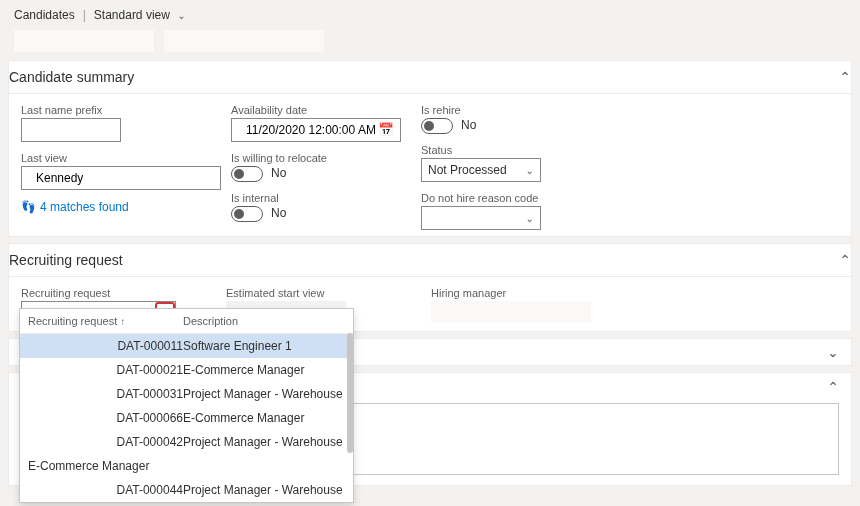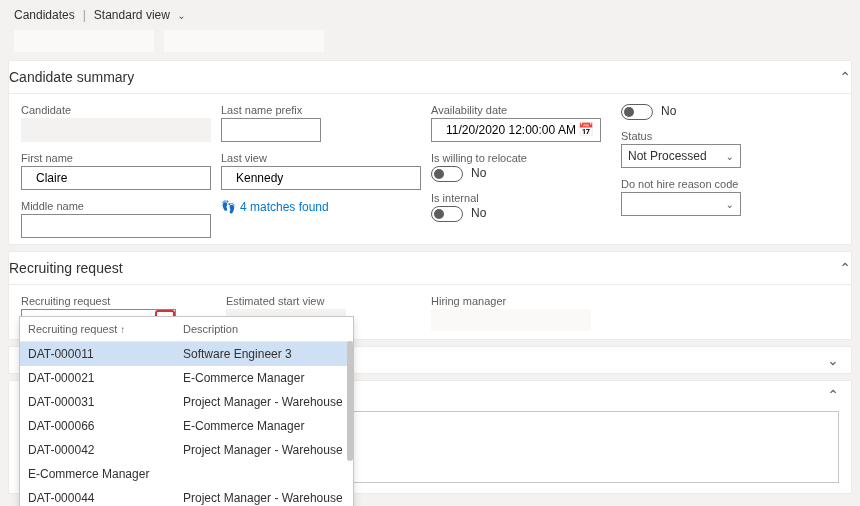--- a/index.html
+++ b/index.html
@@ -36,21 +36,21 @@
 .matches .icon { font-size: 12px; }
 .chev-up { font-size: 14px; color: #605e5c; }
 .lookup-wrap { position: relative; width: 155px; }
 .lookup-input { width: 100%; height: 24px; border: 1px solid #8a8886; padding: 0 22px 0 6px; font-size: 12px; background: #fff; }
 .lookup-btn { position: absolute; right: 1px; top: 1px; width: 20px; height: 22px; display: flex; align-items: center; justify-content: center; border: 2px solid #d13438; border-radius: 3px; background: #fff; font-size: 10px; color: #605e5c; }
 .dropdown { position: absolute; left: 10px; top: 64px; width: 335px; background: #fff; border: 1px solid #c8c6c4; box-shadow: 0 4px 8px rgba(0,0,0,0.15); z-index: 10; }
 .dd-head { display: flex; padding: 6px 8px; font-size: 11px; color: #605e5c; border-bottom: 1px solid #edebe9; }
 .dd-head .col-id { width: 155px; display: flex; align-items: center; gap: 3px; }
 .dd-head .sort-icon { font-size: 10px; }
 .dd-row { display: flex; padding: 5px 8px; font-size: 12px; }
-.dd-row .col-id { width: 155px; }
+.dd-row .col-id { width: 155px; text-align: right; }
 .dd-row.sel { background: #cfe0f4; }
 .dd-scroll { position: absolute; right: 0; top: 24px; width: 6px; height: 120px; background: #c8c6c4; border-radius: 3px; }
 .hr-box { background: #faf9f8; height: 22px; width: 160px; }
 .collapsed-bar { background: #fff; margin: 0 8px 6px; border: 1px solid #edebe9; height: 28px; display: flex; align-items: center; justify-content: flex-end; padding: 0 12px; }
 .last-panel { background: #fff; margin: 0 8px 6px; border: 1px solid #edebe9; }
 .last-panel .hdr { display: flex; justify-content: flex-end; padding: 6px 12px; }
 .last-panel .body { margin: 2px 12px 10px; border: 1px solid #c8c6c4; height: 72px; background: #fff; }
 .field { display: flex; flex-direction: column; }
 </style>
 </head>
@@ -69,34 +69,20 @@
   <div class="ph ph1"></div>
   <div class="ph ph2"></div>
 </div>
 
 <div class="panel">
   <div class="panel-header">
     <span class="panel-title">Candidate summary</span>
     <span class="chev-up">⌃</span>
   </div>
   <div class="section-row">
-    <div class="col col1">
-      <div class="field">
-        <span class="field-label">Candidate</span>
-        <input class="text-input readonly" readonly="" style="">
-      </div>
-      <div class="field">
-        <span class="field-label">First name</span>
-        <input class="text-input" value="Claire" style="">
-      </div>
-      <div class="field">
-        <span class="field-label">Middle name</span>
-        <input class="text-input" style="">
-      </div>
-    </div>
     <div class="col col2">
       <div class="field">
         <span class="field-label">Last name prefix</span>
         <input class="text-input" style="width: 100px;">
       </div>
       <div class="field">
         <span class="field-label">Last view</span>
         <input class="text-input" value="Kennedy" style="">
       </div>
       <div class="matches">
@@ -122,20 +108,21 @@
       <div class="field">
         <span class="field-label">Is internal</span>
         <div class="toggle">
           <div class="toggle-pill off"></div>
           <span class="toggle-label">No</span>
         </div>
       </div>
     </div>
     <div class="col col4">
       <div class="field">
+        <span class="field-label">Is rehire</span>
         <div class="toggle">
           <div class="toggle-pill off"></div>
           <span class="toggle-label">No</span>
         </div>
       </div>
       <div class="field">
         <span class="field-label">Status</span>
         <div class="select-input">
           <span>Not Processed</span>
           <span class="chev">⌄</span>
@@ -187,21 +174,21 @@
     <div class="dd-head">
       <div class="col-id">
         <span>Recruiting request</span>
         <span class="sort-icon">↑</span>
       </div>
       <div>Description</div>
     </div>
     <div id="dd-rows">
         <div class="dd-row sel">
           <div class="col-id">DAT-000011</div>
-          <div>Software Engineer 3</div>
+          <div>Software Engineer 1</div>
         </div>
         <div class="dd-row">
           <div class="col-id">DAT-000021</div>
           <div>E-Commerce Manager</div>
         </div>
         <div class="dd-row">
           <div class="col-id">DAT-000031</div>
           <div>Project Manager - Warehouse</div>
         </div>
         <div class="dd-row">

